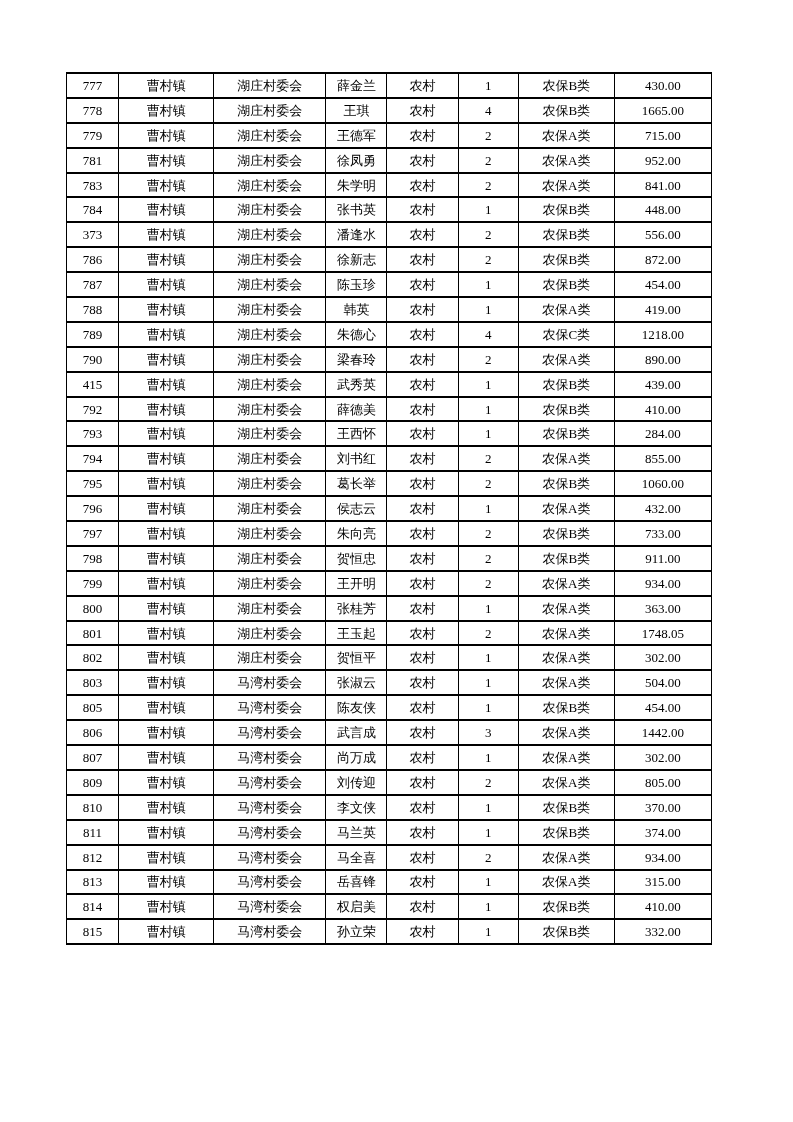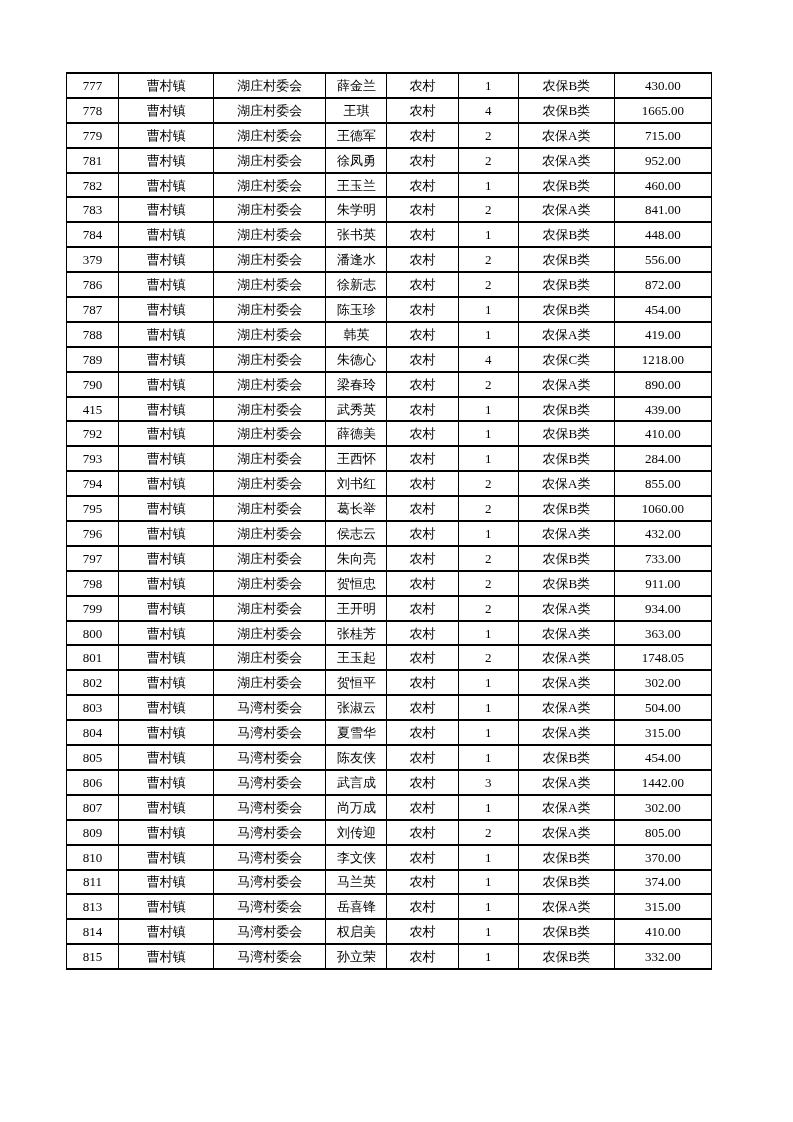--- a/index.html
+++ b/index.html
@@ -98,51 +98,41 @@
           <td>781</td>
           <td>曹村镇</td>
           <td>湖庄村委会</td>
           <td>徐凤勇</td>
           <td>农村</td>
           <td>2</td>
           <td>农保A类</td>
           <td>952.00</td>
         </tr>
         <tr>
-          <td>782</td>
-          <td>曹村镇</td>
-          <td>湖庄村委会</td>
-          <td>王玉兰</td>
-          <td>农村</td>
-          <td>1</td>
-          <td>农保B类</td>
-          <td>460.00</td>
-        </tr>
-        <tr>
           <td>783</td>
           <td>曹村镇</td>
           <td>湖庄村委会</td>
           <td>朱学明</td>
           <td>农村</td>
           <td>2</td>
           <td>农保A类</td>
           <td>841.00</td>
         </tr>
         <tr>
           <td>784</td>
           <td>曹村镇</td>
           <td>湖庄村委会</td>
           <td>张书英</td>
           <td>农村</td>
           <td>1</td>
           <td>农保B类</td>
           <td>448.00</td>
         </tr>
         <tr>
-          <td>379</td>
+          <td>373</td>
           <td>曹村镇</td>
           <td>湖庄村委会</td>
           <td>潘逢水</td>
           <td>农村</td>
           <td>2</td>
           <td>农保B类</td>
           <td>556.00</td>
         </tr>
         <tr>
           <td>786</td>
@@ -318,30 +308,20 @@
           <td>803</td>
           <td>曹村镇</td>
           <td>马湾村委会</td>
           <td>张淑云</td>
           <td>农村</td>
           <td>1</td>
           <td>农保A类</td>
           <td>504.00</td>
         </tr>
         <tr>
-          <td>804</td>
-          <td>曹村镇</td>
-          <td>马湾村委会</td>
-          <td>夏雪华</td>
-          <td>农村</td>
-          <td>1</td>
-          <td>农保A类</td>
-          <td>315.00</td>
-        </tr>
-        <tr>
           <td>805</td>
           <td>曹村镇</td>
           <td>马湾村委会</td>
           <td>陈友侠</td>
           <td>农村</td>
           <td>1</td>
           <td>农保B类</td>
           <td>454.00</td>
         </tr>
         <tr>
@@ -386,20 +366,30 @@
         </tr>
         <tr>
           <td>811</td>
           <td>曹村镇</td>
           <td>马湾村委会</td>
           <td>马兰英</td>
           <td>农村</td>
           <td>1</td>
           <td>农保B类</td>
           <td>374.00</td>
+        </tr>
+        <tr>
+          <td>812</td>
+          <td>曹村镇</td>
+          <td>马湾村委会</td>
+          <td>马全喜</td>
+          <td>农村</td>
+          <td>2</td>
+          <td>农保A类</td>
+          <td>934.00</td>
         </tr>
         <tr>
           <td>813</td>
           <td>曹村镇</td>
           <td>马湾村委会</td>
           <td>岳喜锋</td>
           <td>农村</td>
           <td>1</td>
           <td>农保A类</td>
           <td>315.00</td>

